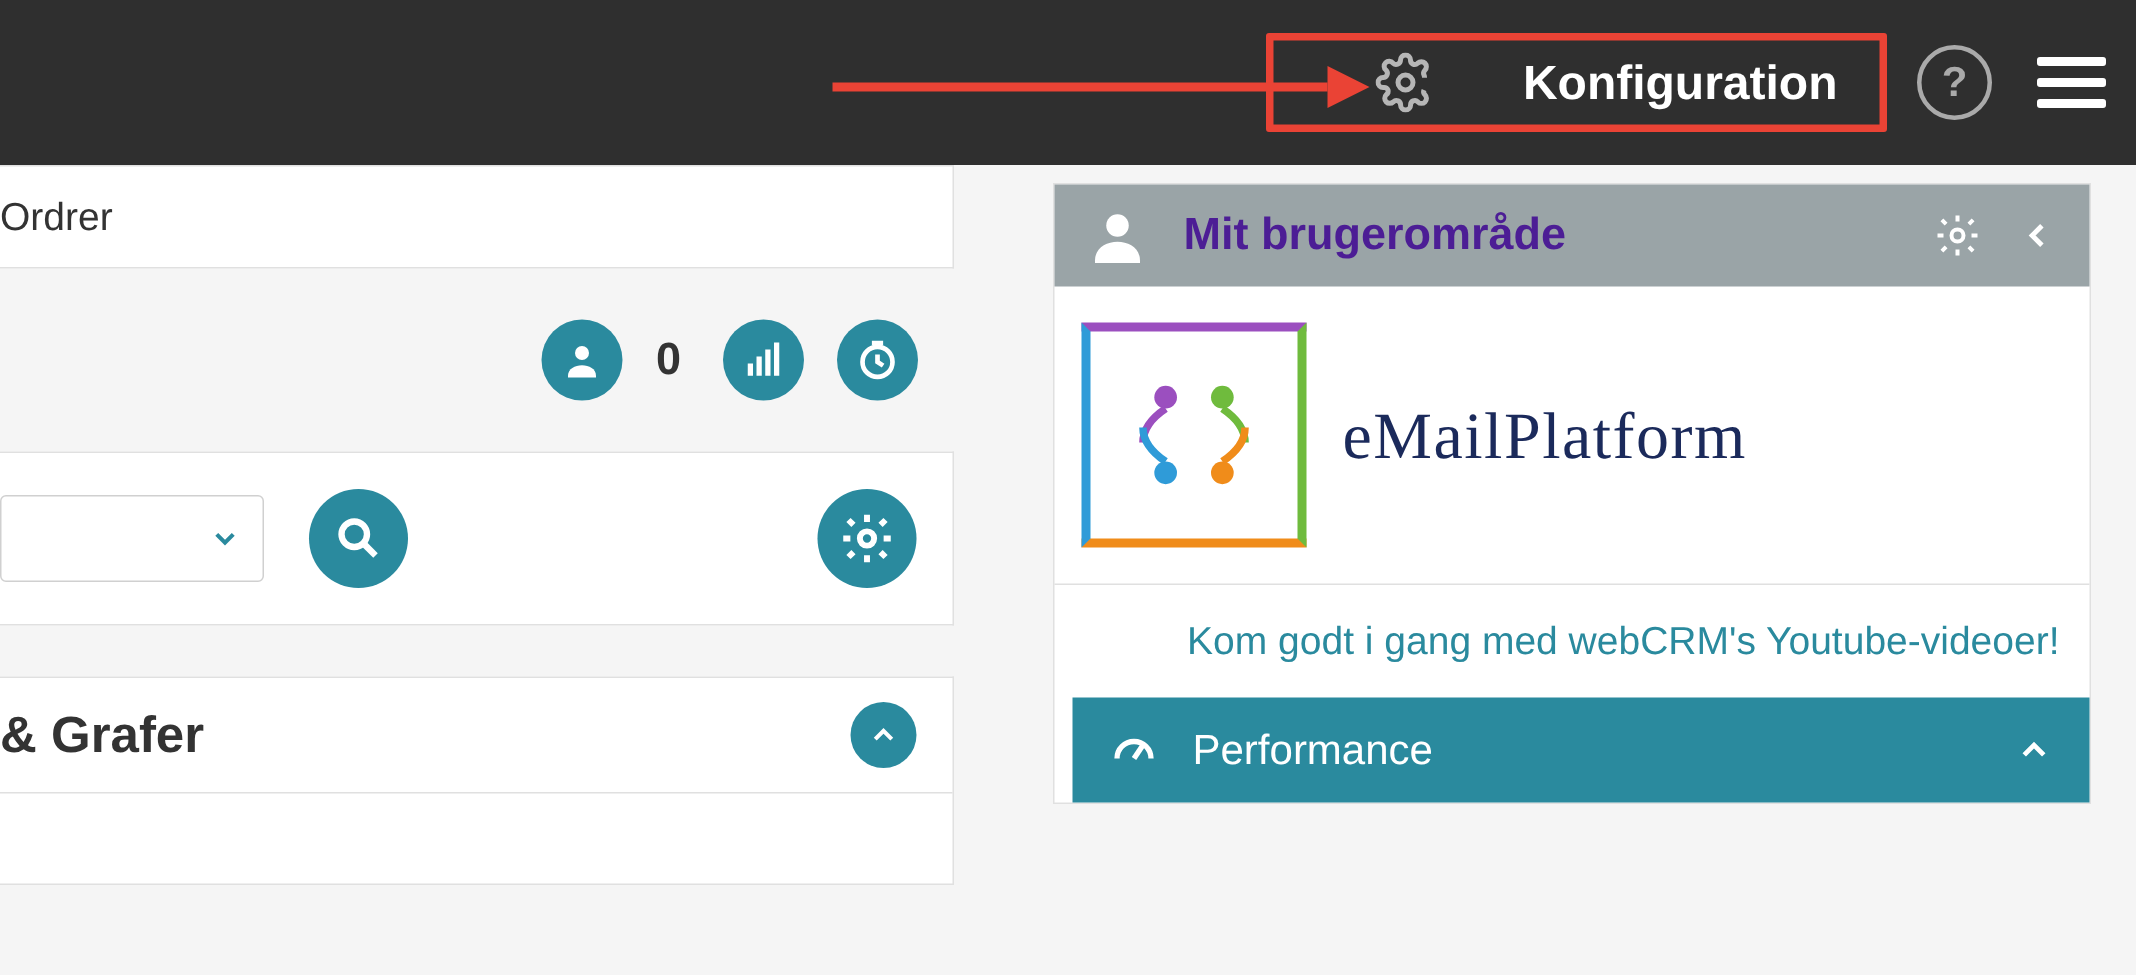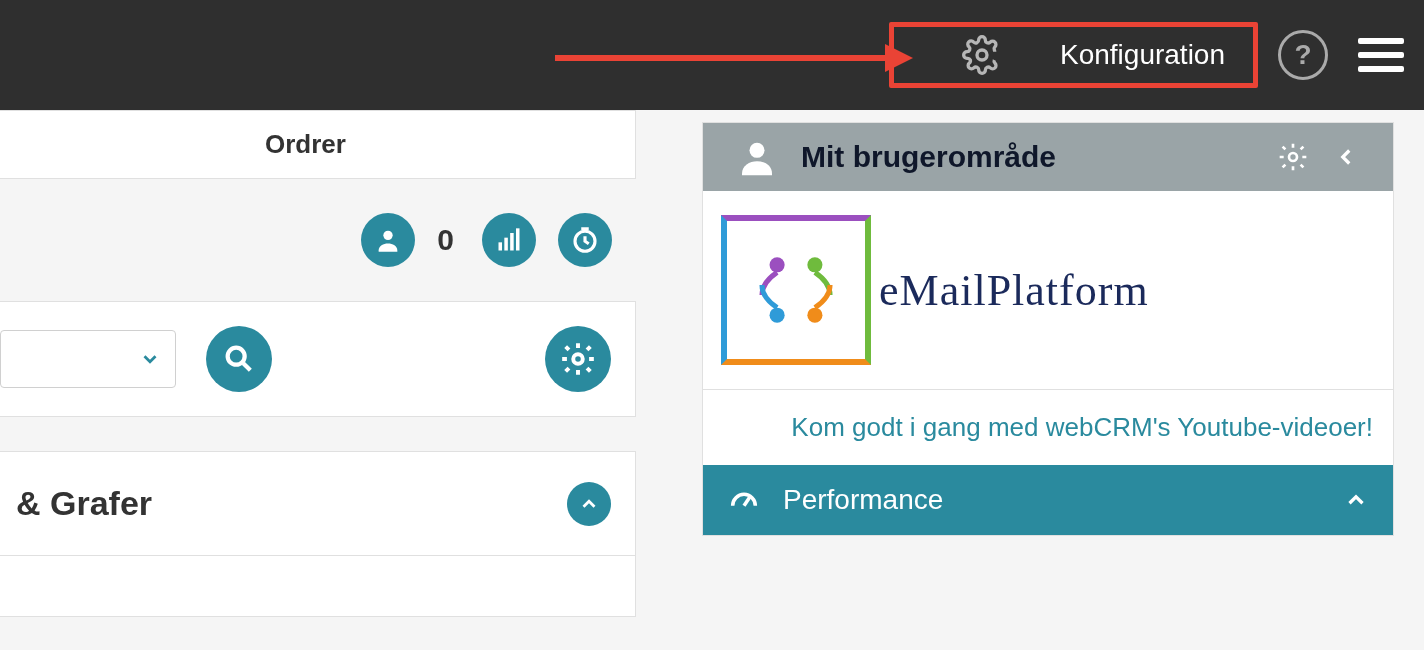--- a/index.html
+++ b/index.html
@@ -2,58 +2,58 @@
 <html><head>
 <meta charset="utf-8">
 <style>
   html,body{margin:0;padding:0;font-family:"Segoe UI",Arial,sans-serif;background:#f5f5f5;color:#333;}
   body{width:1424px;height:650px;overflow:hidden;position:relative;}
   
   
   .topbar{background:#2f2f2f;height:110px;display:flex;align-items:center;justify-content:flex-end;padding:0 20px;position:relative;}
   .config-highlight{border:5px solid #ea4335;padding:8px 28px;display:flex;align-items:center;gap:18px;border-radius:2px;margin-right:20px;}
   .config-highlight .gi{color:#b6b6b6;}
-  .config-highlight span{color:#fff;font-size:28px;font-weight:400;margin-left:40px;}
+  .config-highlight span{color:#fff;font-size:32px;font-weight:700;margin-left:40px;}
   .help-circle{width:44px;height:44px;border:3px solid #aaa;border-radius:50%;display:flex;align-items:center;justify-content:center;color:#aaa;font-size:28px;font-weight:700;margin-right:30px;}
   .hamburger{display:flex;flex-direction:column;gap:8px;}
   .hamburger div{width:46px;height:6px;background:#fff;border-radius:2px;}
   .arrow{position:absolute;left:555px;top:44px;display:flex;align-items:center;}
   .arrow-line{width:330px;height:6px;background:#ea4335;}
   .arrow-head{width:0;height:0;border-top:14px solid transparent;border-bottom:14px solid transparent;border-left:28px solid #ea4335;}
   
   
   .left{position:absolute;left:0;top:110px;width:636px;}
-  .nav-strip{background:#fff;border:1px solid #e0e0e0;border-left:none;display:flex;align-items:center;gap:42px;padding:18px 24px 18px 0;font-size:26px;font-weight:700;color:#333;flex-direction:column;}
+  .nav-strip{background:#fff;border:1px solid #e0e0e0;border-left:none;display:flex;align-items:center;gap:42px;padding:18px 24px 18px 0;font-size:26px;font-weight:400;color:#333;}
   .cal-ico{display:inline-flex;margin-left:6px;}
   .stat-row{display:flex;align-items:center;gap:22px;justify-content:flex-end;padding:34px 24px 34px 0;}
   .rbtn{width:54px;height:54px;border-radius:50%;background:#2a8a9e;display:flex;align-items:center;justify-content:center;flex:0 0 54px;}
   .rbtn.big{width:66px;height:66px;flex:0 0 66px;}
   .stat-num{font-size:30px;font-weight:600;margin-right:6px;}
   .panel{background:#fff;border:1px solid #e0e0e0;border-left:none;padding:24px 24px 24px 0;margin-bottom:34px;}
   .panel-row{display:flex;align-items:center;gap:30px;}
   .dd{width:160px;height:56px;border:1px solid #d0d0d0;border-radius:4px;display:flex;align-items:center;justify-content:flex-end;padding-right:14px;}
   .chev-d{color:#2a8a9e;}
   .spacer{flex:1;}
   .graf-panel{background:#fff;border:1px solid #e0e0e0;border-left:none;}
   .graf-head{display:flex;align-items:center;justify-content:space-between;padding:16px 24px 16px 0;}
-  .graf-head h2{margin:16px;font-size:34px;font-weight:800;}
+  .graf-head h2{margin:0;font-size:34px;font-weight:800;}
   .collapse-btn{width:44px;height:44px;border-radius:50%;background:#2a8a9e;display:flex;align-items:center;justify-content:center;}
   
   
   .right{position:absolute;right:30px;top:122px;width:690px;border:1px solid #e0e0e0;background:#fff;}
-  .user-head{background:#9aa4a7;color:#0f172a;display:flex;align-items:center;padding:14px 34px;gap:24px;font-size:30px;font-weight:700;}
+  .user-head{background:#9aa4a7;color:#4c1d95;display:flex;align-items:center;padding:14px 22px;gap:24px;font-size:30px;font-weight:700;}
   .user-head .fill{flex:1;}
-  .logo-area{display:flex;align-items:center;justify-content:flex-start;gap:8px;padding:24px 18px;}
+  .logo-area{display:flex;align-items:center;justify-content:flex-start;gap:24px;padding:24px 18px;}
   .logo-mark{width:150px;height:150px;border:6px solid #ccc;border-top-color:#9b4fbf;border-right-color:#6fbb3d;border-bottom-color:#f08c1a;border-left-color:#2f9bd8;box-sizing:border-box;position:relative;}
   .logo-mark svg{position:absolute;inset:6px;}
   .logo-text .l1{font-family:Georgia,serif;font-size:44px;color:#1b2a5b;font-weight:500;letter-spacing:1px;}
   .logo-text .l2{font-family:Arial,sans-serif;font-size:20px;color:#f08c1a;font-weight:700;letter-spacing:7px;}
   .yt-link{border-top:1px solid #e0e0e0;padding:22px 20px;text-align:right;}
   .yt-link a{color:#2a8a9e;font-size:26px;text-decoration:none;font-weight:500;}
-  .perf{background:#2a8a9e;color:#fff;display:flex;align-items:center;gap:22px;padding:18px 24px;font-size:28px;font-weight:500;}
+  .perf{background:#2a8a9e;color:#fff;display:flex;align-items:center;gap:22px;padding:18px 24px;font-size:28px;font-weight:500;margin-left:12px;}
   .perf .fill{flex:1;}
   
   svg{display:block;}
 </style>
 </head>
 <body>
 
 <div class="topbar">
   <div class="arrow">
     <div class="arrow-line"></div>

